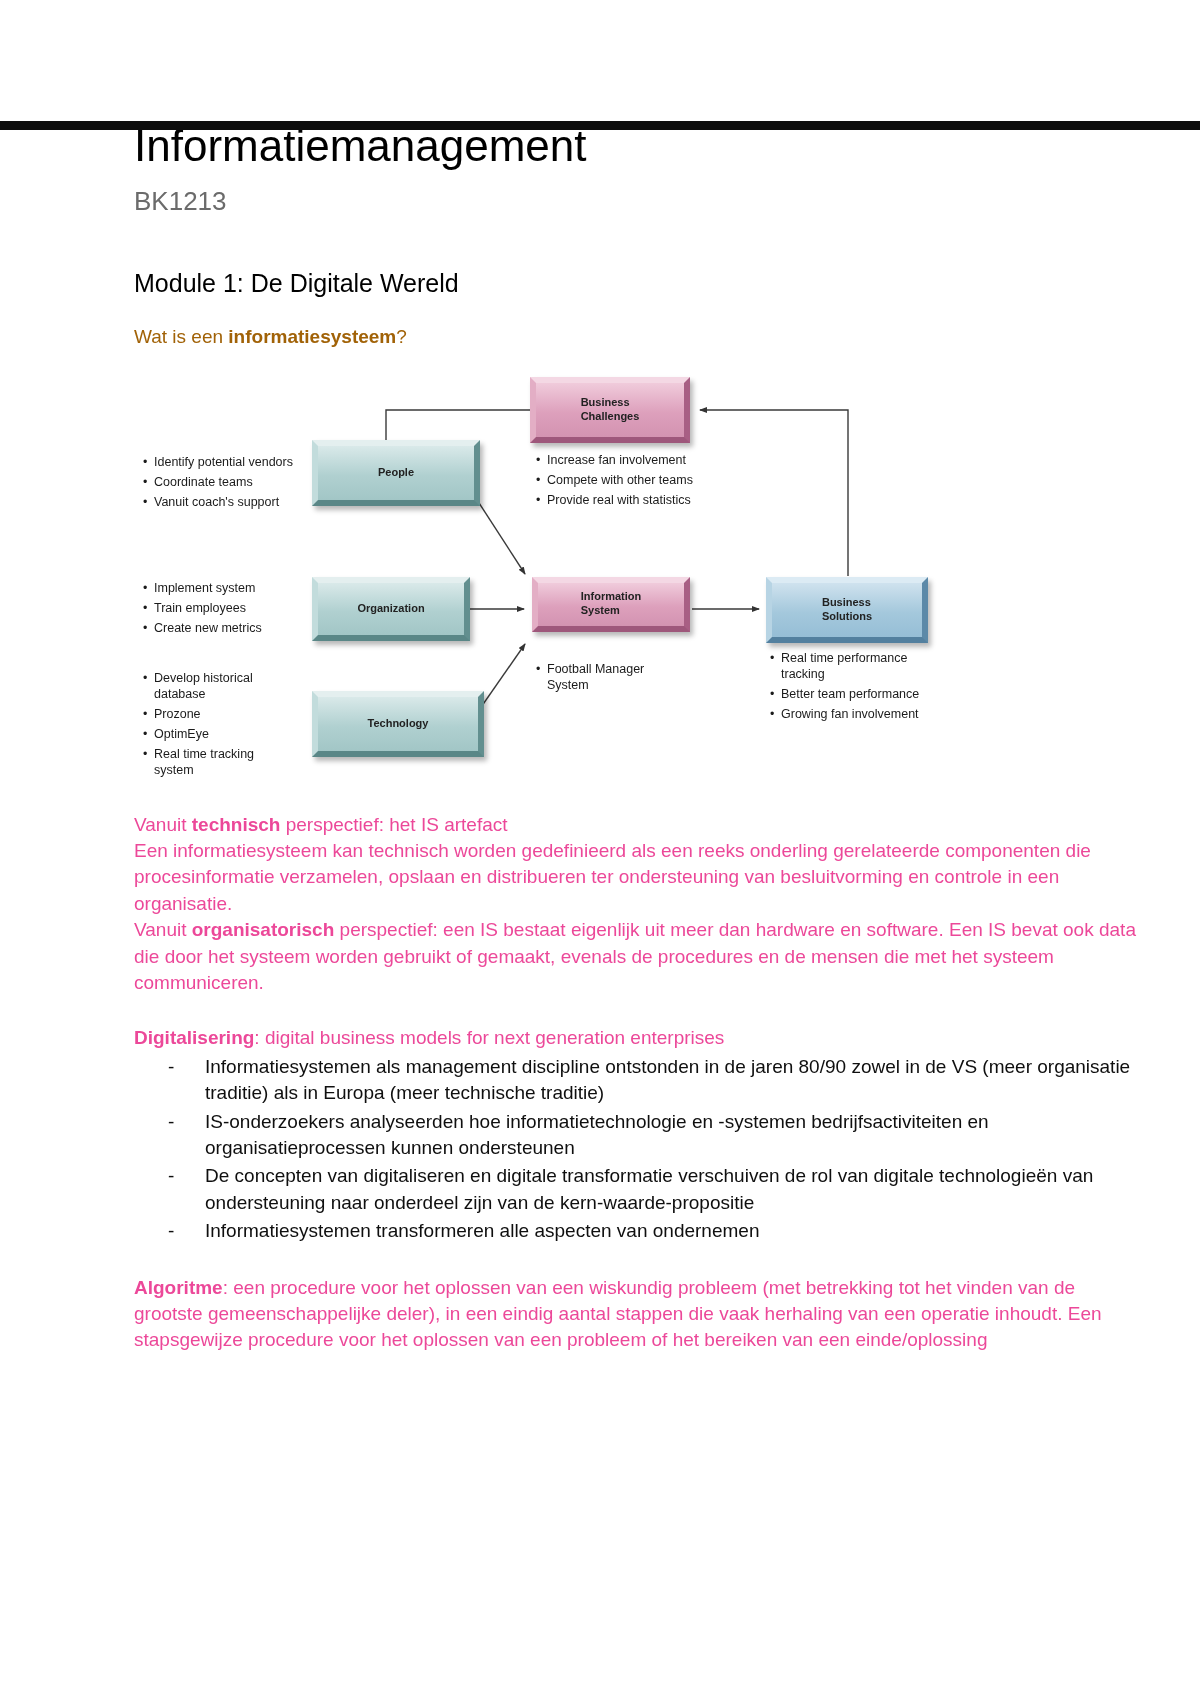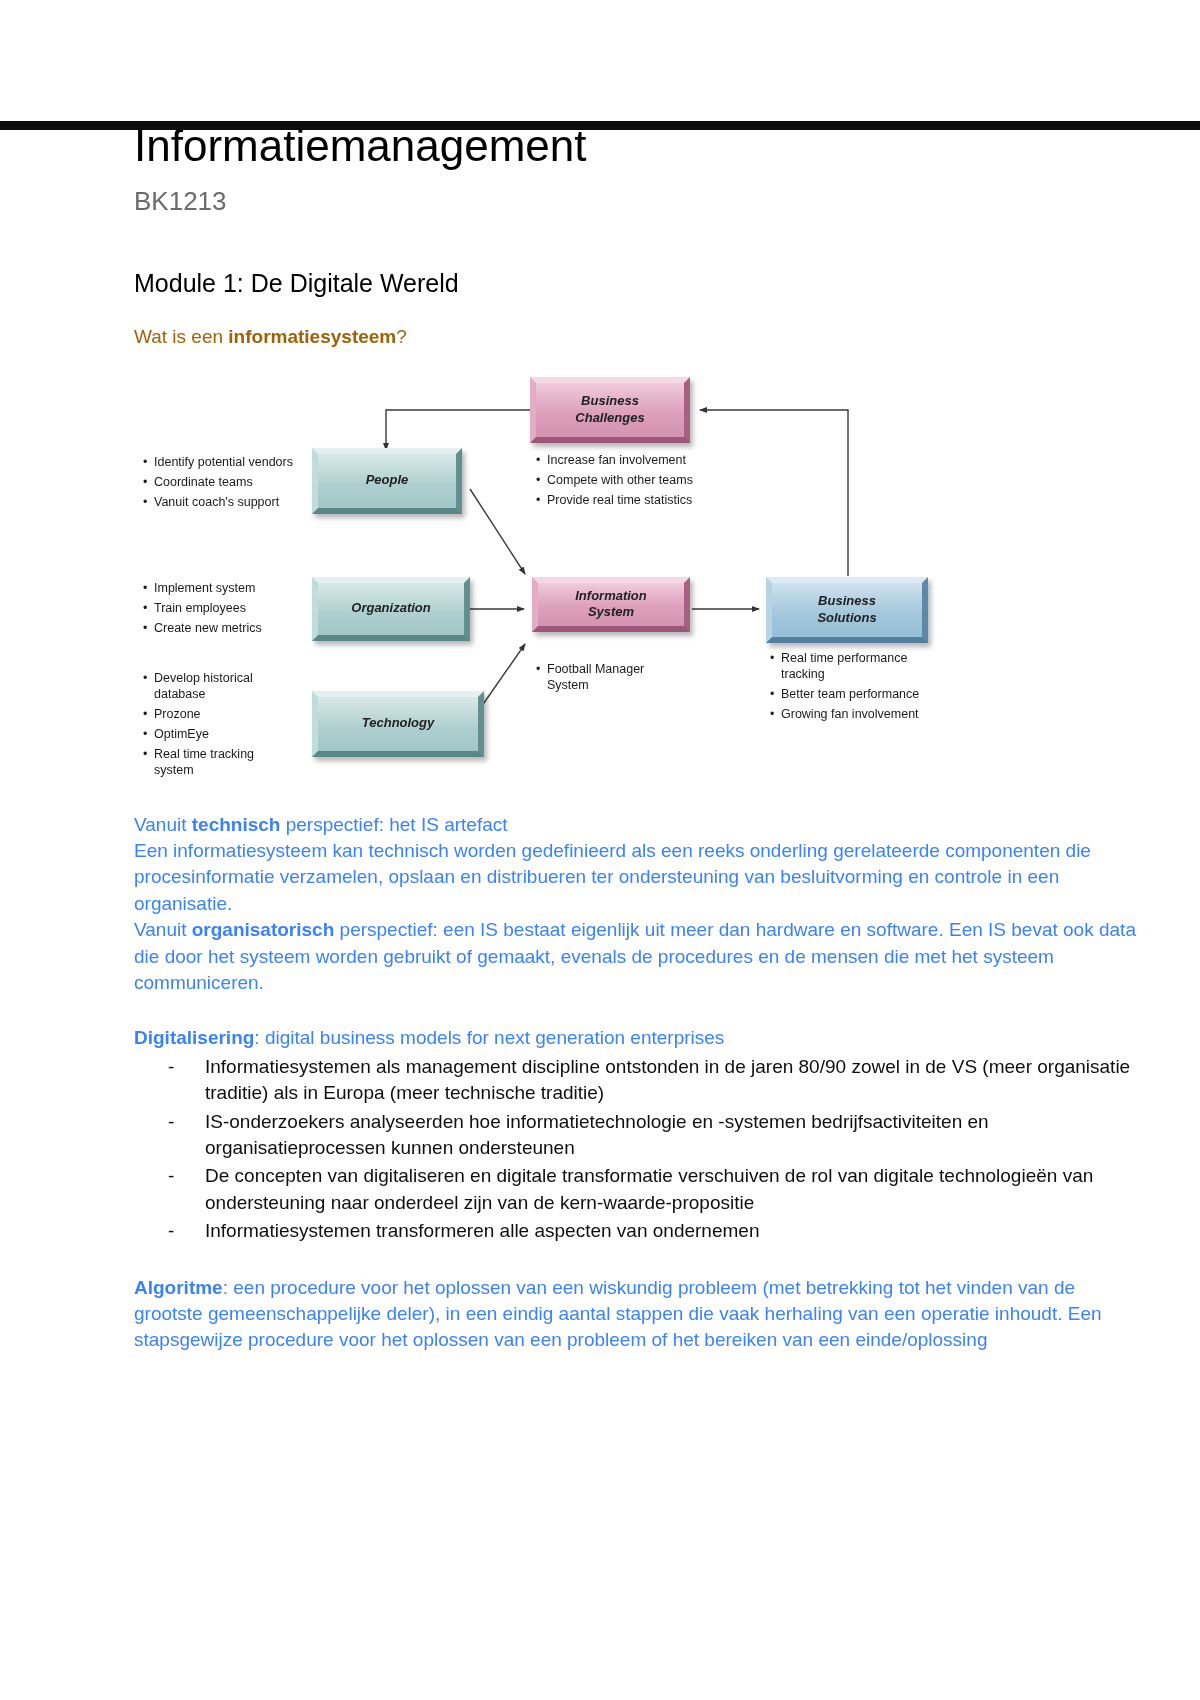--- a/index.html
+++ b/index.html
@@ -21,46 +21,44 @@
   h2.module { margin-top: 52px; font-size: 25px; font-weight: 400; color: #000; line-height: 1.15; }
   p.intro { margin-top: 27px; font-size: 19px; line-height: 1.38; color: #a16207; }
 
   
   .diagram { position: relative; width: 1200px; height: 420px; margin-top: 19px; }
   .diagram svg.arrows { position: absolute; left: 0; top: 0; width: 1200px; height: 420px; }
 
   .dbox {
     position: absolute;
     display: flex; align-items: center; justify-content: center;
-    text-align: center;
-    font-weight: 700; font-size: 13px; line-height: 1.25; color: #222;
+    font-weight: 700; font-size: 11px; line-height: 1.25; color: #222;
     white-space: pre-line;
     border: 6px solid;
     box-shadow: 3px 4px 5px rgba(0,0,0,0.28);
-    font-style: italic;
   }
   .dbox.pink {
     background: linear-gradient(180deg, #f0cbdb 0%, #dda0bc 55%, #d393b1 100%);
     border-color: #f4d8e4 #a85f84 #9e577b #e3aec5;
   }
   .dbox.teal {
     background: linear-gradient(180deg, #d9e9e9 0%, #b0d0d0 55%, #a2c6c6 100%);
     border-color: #e4efef #628f8f #5a8787 #c2dcdc;
   }
   .dbox.blue {
     background: linear-gradient(180deg, #cfe2ee 0%, #a4c8dc 55%, #96bed6 100%);
     border-color: #dcebf4 #5c89a8 #53809f #b7d4e4;
   }
 
   .bgroup { position: absolute; font-size: 12.5px; line-height: 1.28; color: #1b1b1b; }
   .bi { position: relative; padding-left: 11px; margin-bottom: 4px; }
   .bi .mk { position: absolute; left: 0; top: 0; }
 
   
-  .body-p { font-size: 19px; line-height: 1.39; color: #3b82f6; white-space: pre-line; }
+  .body-p { font-size: 19px; line-height: 1.39; color: #ec4899; white-space: pre-line; }
   .p-perspective { margin-top: 22px; }
   .p-digi { margin-top: 29px; }
   .dash-list { margin-top: 1px; font-size: 19px; line-height: 1.39; color: #0f0f0f; }
   .dash-item { position: relative; padding-left: 71px; margin-top: 2px; }
   .dash-item .dash { position: absolute; left: 34px; top: 0; }
   .p-algo { margin-top: 30px; }
 </style>
 </head>
 <body>
 
@@ -84,38 +82,38 @@
       <path d="M530,40 L386,40 L386,80" fill="none" stroke="#3a3a3a" stroke-width="1.4" marker-end="url(#arr)"></path>
       <path d="M848,206 L848,40 L700,40" fill="none" stroke="#3a3a3a" stroke-width="1.4" marker-end="url(#arr)"></path>
       <path d="M470,119 L525,204" fill="none" stroke="#3a3a3a" stroke-width="1.4" marker-end="url(#arr)"></path>
       <path d="M470,239 L524,239" fill="none" stroke="#3a3a3a" stroke-width="1.4" marker-end="url(#arr)"></path>
       <path d="M470,353 L525,274" fill="none" stroke="#3a3a3a" stroke-width="1.4" marker-end="url(#arr)"></path>
       <path d="M692,239 L759,239" fill="none" stroke="#3a3a3a" stroke-width="1.4" marker-end="url(#arr)"></path>
     </svg>
 
     <div class="dbox pink" style="left:530px; top:7px; width:160px; height:66px;">Business
 Challenges</div>
-    <div class="dbox teal" style="left:312px; top:78px; width:150px; height:66px;">People</div>
+    <div class="dbox teal" style="left:312px; top:70px; width:168px; height:66px;">People</div>
     <div class="dbox teal" style="left:312px; top:207px; width:158px; height:64px;">Organization</div>
     <div class="dbox teal" style="left:312px; top:321px; width:172px; height:66px;">Technology</div>
     <div class="dbox pink" style="left:532px; top:207px; width:158px; height:55px;">Information
 System</div>
     <div class="dbox blue" style="left:766px; top:207px; width:162px; height:66px;">Business
 Solutions</div>
 
     <div class="bgroup" style="left:143px; top:84px; width:150px;">
       <div class="bi"><span class="mk">•</span><span>Identify potential vendors</span></div>
       <div class="bi"><span class="mk">•</span><span>Coordinate teams</span></div>
       <div class="bi"><span class="mk">•</span><span>Vanuit coach's support</span></div>
     </div>
 
     <div class="bgroup" style="left:536px; top:82px; width:215px;">
       <div class="bi"><span class="mk">•</span><span>Increase fan involvement</span></div>
       <div class="bi"><span class="mk">•</span><span>Compete with other teams</span></div>
-      <div class="bi"><span class="mk">•</span><span>Provide real time statistics</span></div>
+      <div class="bi"><span class="mk">•</span><span>Provide real with statistics</span></div>
     </div>
 
     <div class="bgroup" style="left:143px; top:210px; width:158px;">
       <div class="bi"><span class="mk">•</span><span>Implement system</span></div>
       <div class="bi"><span class="mk">•</span><span>Train employees</span></div>
       <div class="bi"><span class="mk">•</span><span>Create new metrics</span></div>
     </div>
 
     <div class="bgroup" style="left:143px; top:300px; width:150px;">
       <div class="bi"><span class="mk">•</span><span>Develop historical database</span></div>

